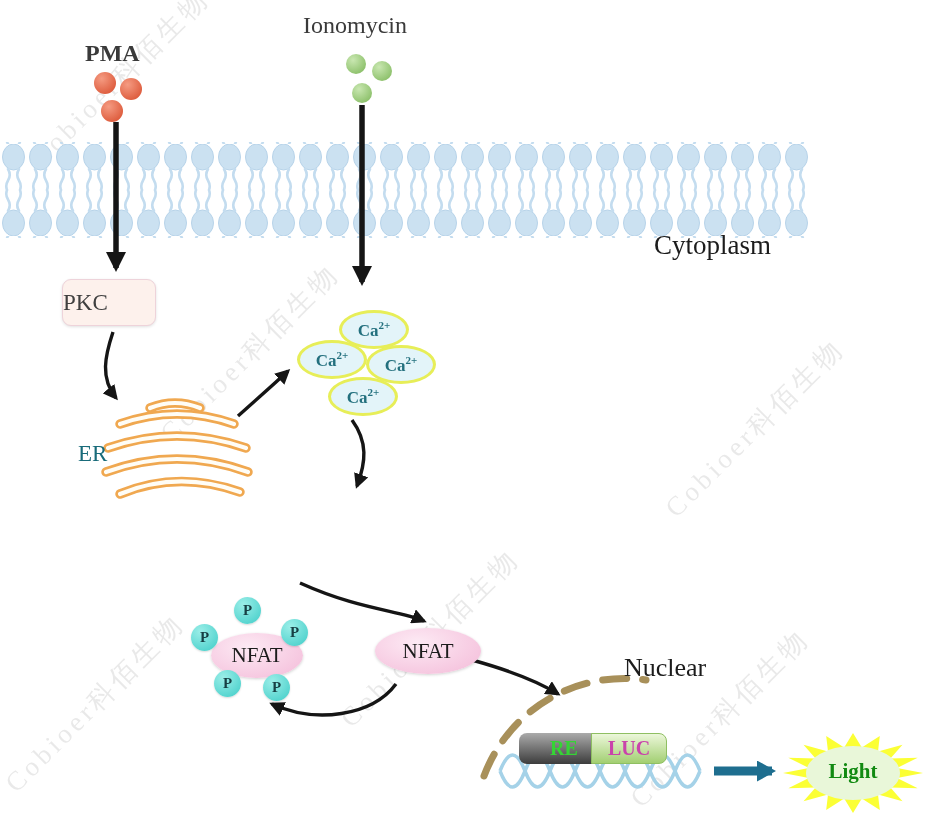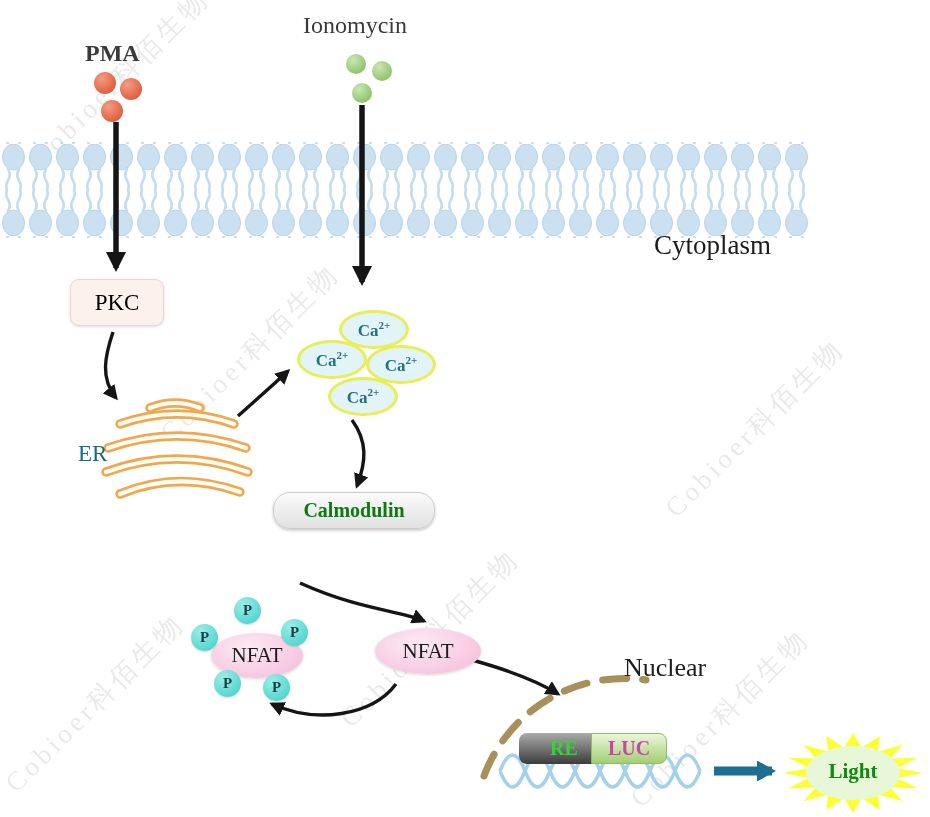--- a/index.html
+++ b/index.html
@@ -3,23 +3,23 @@
 <meta charset="utf-8">
 <style>
   html,body{margin:0;padding:0;background:#fff;}
   .stage{position:relative;width:930px;height:817px;background:#ffffff;overflow:hidden;
          font-family:"Liberation Serif", serif;}
   .wm{position:absolute;z-index:0;white-space:nowrap;font-size:27px;letter-spacing:4px;
       color:rgba(120,120,120,0.16);transform:rotate(-45deg);user-select:none;}
   .layer-svg{position:absolute;left:0;top:0;z-index:1;}
   .lbl{position:absolute;z-index:2;color:#2b2b2b;}
   .big{font-size:27px;color:#1c1c1c;}
-  .pkc{position:absolute;z-index:2;left:70px;top:279px;width:92px;height:45px;
+  .pkc{position:absolute;z-index:2;left:62px;top:279px;width:92px;height:45px;
        background:#fdf1ec;border:1.5px solid #eed3da;border-radius:9px;
-       display:flex;align-items:center;justify-content:center;font-size:23px;color:#000000;
+       display:flex;align-items:center;justify-content:flex-start;font-size:23px;color:#404040;
        box-shadow:0 1px 3px rgba(0,0,0,0.12);}
   .er-lbl{position:absolute;z-index:2;font-size:23px;color:#196b7a;}
   .ca{position:absolute;z-index:2;width:64px;height:33px;border:3px solid #e7ee58;border-radius:50%;
       background:#e3f4f9;display:flex;align-items:center;justify-content:center;
       font-weight:bold;color:#23707e;font-size:17px;}
   .ca sup{font-size:11px;}
   .pill{position:absolute;z-index:2;border-radius:17px;background:linear-gradient(#fbfbfb,#e1e1e1);
         border:1px solid #cccccc;box-shadow:0 1.5px 3px rgba(0,0,0,0.22);
         display:flex;align-items:center;justify-content:center;font-weight:bold;font-size:20px;color:#0d7a14;}
   .nfat{position:absolute;z-index:2;border-radius:50%;
@@ -154,23 +154,20 @@
   <div class="ca" style="left:297px;top:340px;">
     <span><span>Ca</span><sup>2+</sup></span>
   </div>
   <div class="ca" style="left:366px;top:345px;">
     <span><span>Ca</span><sup>2+</sup></span>
   </div>
   <div class="ca" style="left:328px;top:377px;">
     <span><span>Ca</span><sup>2+</sup></span>
   </div>
 
-  <div class="pill" style="left:273px;top:492px;width:160px;height:35px;">
-    <span>Calmodulin</span>
-  </div>
 
   <div class="nfat" style="left:211px;top:633px;width:92px;height:45px;">
     <span>NFAT</span>
   </div>
   <div class="pcir" style="left:234px;top:597px;">
       <span>P</span>
     </div>
   <div class="pcir" style="left:191px;top:624px;">
       <span>P</span>
     </div>

